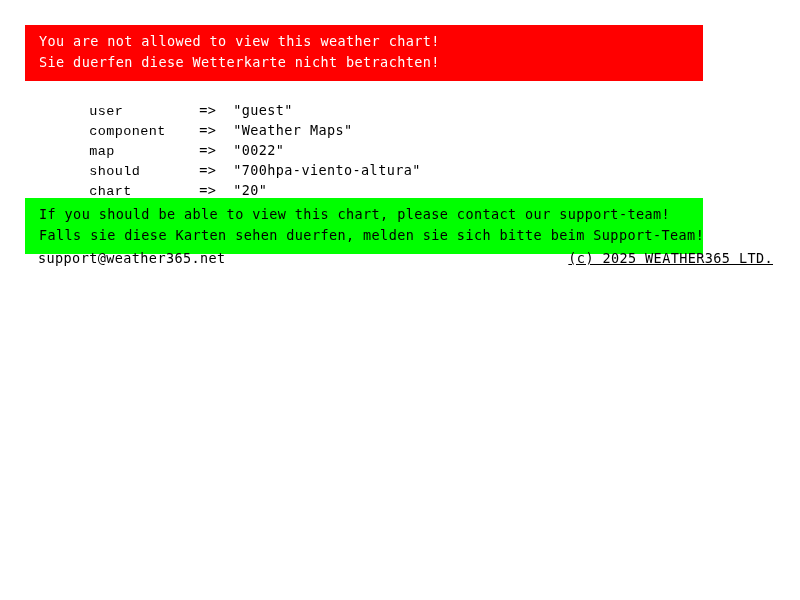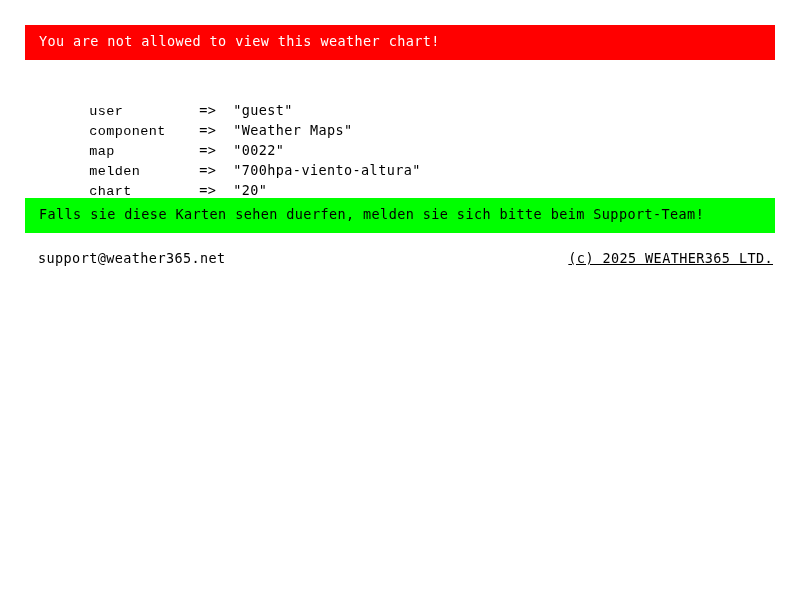--- a/index.html
+++ b/index.html
@@ -16,21 +16,21 @@
   }
   .page {
     position: relative;
     width: 800px;
     height: 600px;
     overflow: hidden;
   }
   .banner {
     position: absolute;
     left: 25px;
-    width: 750px;
+    width: 678px;
     box-sizing: border-box;
     padding: 6px 4px 8px 14px;
     font-size: 13.5px;
     line-height: 21px;
     letter-spacing: 0.4px;
     white-space: nowrap;
   }
   .banner-error {
     top: 25px;
     background: #ff0000;
@@ -89,41 +89,43 @@
     text-decoration: underline;
   }
 </style>
 </head>
 <body>
 
 <div class="page">
 
   <div class="banner banner-error">
     <span class="banner-line">You are not allowed to view this weather chart!</span>
+    <span class="banner-line">Sie duerfen diese Wetterkarte nicht betrachten!</span>
   </div>
 
   <div class="params">
     <span class="param-row">
       <span class="p-key">user</span><span class="p-arrow">=&gt;</span><span class="p-val">"guest"</span>
     </span>
     <span class="param-row">
       <span class="p-key">component</span><span class="p-arrow">=&gt;</span><span class="p-val">"Weather Maps"</span>
     </span>
     <span class="param-row">
       <span class="p-key">map</span><span class="p-arrow">=&gt;</span><span class="p-val">"0022"</span>
     </span>
     <span class="param-row">
-      <span class="p-key">melden</span><span class="p-arrow">=&gt;</span><span class="p-val">"700hpa-viento-altura"</span>
+      <span class="p-key">should</span><span class="p-arrow">=&gt;</span><span class="p-val">"700hpa-viento-altura"</span>
     </span>
     <span class="param-row">
       <span class="p-key">chart</span><span class="p-arrow">=&gt;</span><span class="p-val">"20"</span>
     </span>
   </div>
 
   <div class="banner banner-info">
+    <span class="banner-line">If you should be able to view this chart, please contact our support-team!</span>
     <span class="banner-line">Falls sie diese Karten sehen duerfen, melden sie sich bitte beim Support-Team!</span>
   </div>
 
   <div class="footer">
     <span class="footer-left">support@weather365.net</span>
     <span class="footer-right">(c) 2025 WEATHER365 LTD.</span>
   </div>
 
 </div>
 

